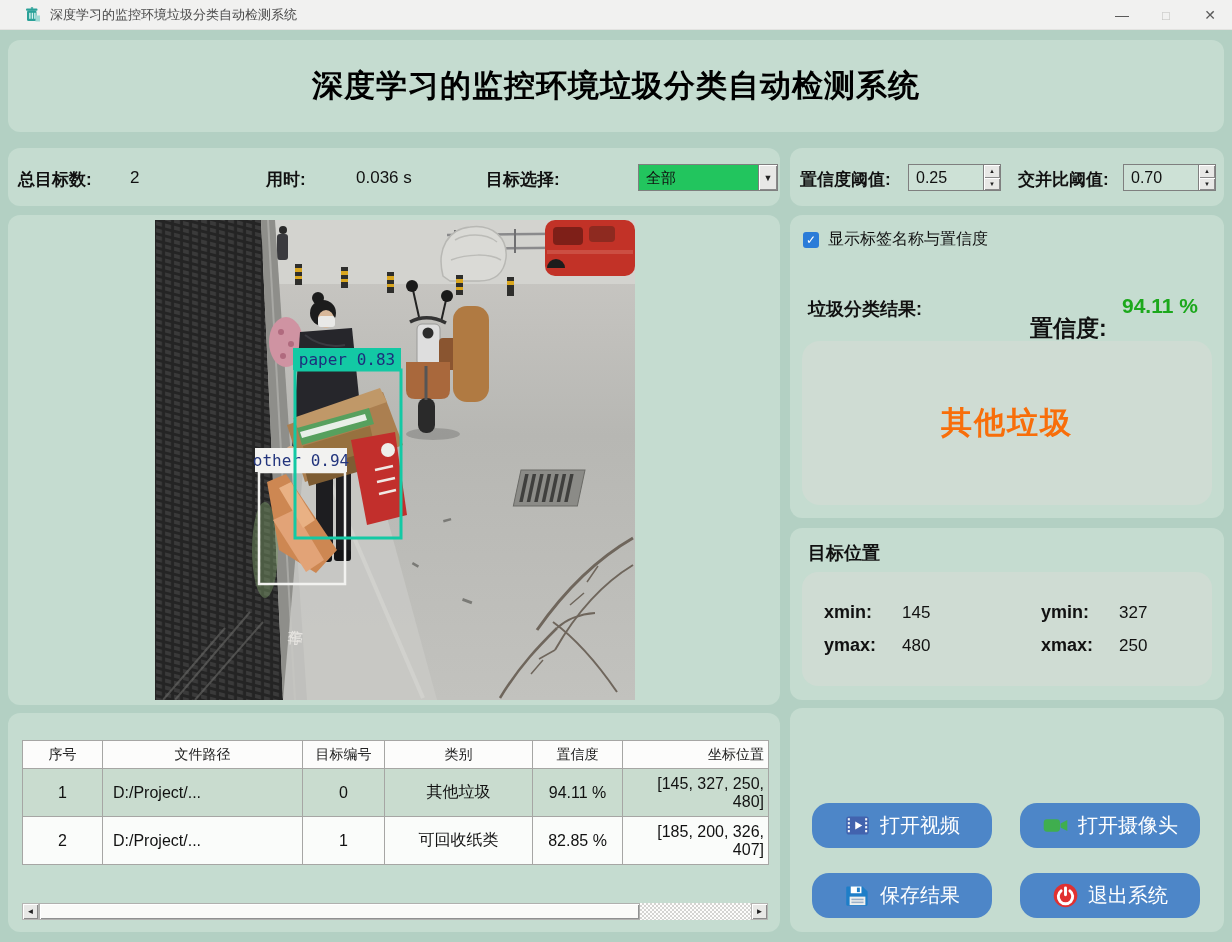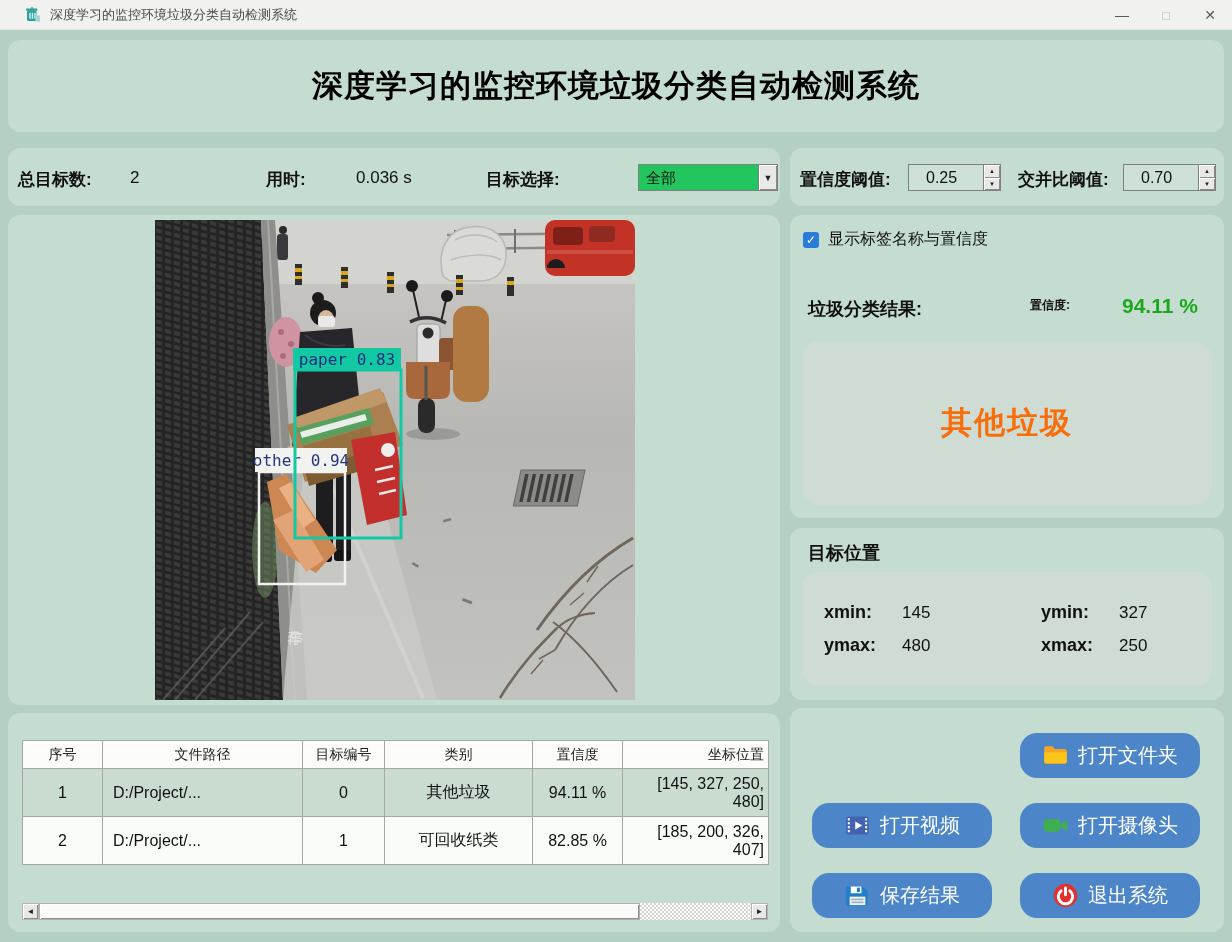--- a/index.html
+++ b/index.html
@@ -27,35 +27,35 @@
   .abs{position:absolute;}
   .lbl{font-weight:700;font-size:17px;color:#111;}
   .val{font-size:17px;color:#111;}
   
   .combo{height:27px;border:1px solid #7f7f7f;background:#22c55e;display:flex;align-items:stretch;}
   .combo-val{flex:1;font-size:15px;line-height:25px;padding-left:7px;color:#111;}
   .combo-btn{width:19px;background:#e8e8e6;border-left:1px solid #7f7f7f;
     box-shadow:inset 1px 1px 0 #fff, inset -1px -1px 0 #8a8a8a;
     display:flex;align-items:center;justify-content:center;font-size:9px;color:#222;}
   .spinbox{height:27px;border:1px solid #7f7f7f;background:#cde1d6;display:flex;align-items:stretch;}
-  .spin-val{flex:1;font-size:16px;line-height:25px;padding-left:7px;color:#111;margin-left:10px;}
+  .spin-val{flex:1;font-size:16px;line-height:25px;padding-left:7px;color:#111;}
   .spin-btns{width:17px;display:flex;flex-direction:column;border-left:1px solid #7f7f7f;}
   .spin-btn{flex:1;background:#e8e8e6;display:flex;align-items:center;justify-content:center;
     font-size:6px;color:#222;box-shadow:inset 1px 1px 0 #fff, inset -1px -1px 0 #8a8a8a;}
   
   #image-panel{left:8px;top:215px;width:772px;height:490px;}
   .scene{position:absolute;left:147px;top:5px;width:480px;height:480px;display:block;}
   
   #results-panel{left:790px;top:215px;width:434px;height:303px;}
   .checkbox-row{position:absolute;left:13px;top:14px;display:flex;align-items:center;gap:9px;}
   .checkbox{width:16px;height:16px;background:#2b7cd8;border-radius:3px;color:#fff;
     font-size:12px;line-height:16px;text-align:center;}
   .checkbox-label{font-size:16px;color:#111;}
   .result-label{left:18px;top:82px;font-size:18px;}
-  .conf-label{left:240px;top:82px;font-size:12px;}
+  .conf-label{left:240px;top:98px;font-size:23px;}
   .conf-value{left:332px;top:79px;font-size:21px;font-weight:700;color:#1ca81c;}
   .result-box{position:absolute;left:12px;top:126px;width:410px;height:164px;background:#cfdcd3;
     border-radius:18px;display:flex;align-items:center;justify-content:center;}
   .result-text{font-size:31px;font-weight:700;color:#f86e0a;letter-spacing:2px;}
   
   #position-panel{left:790px;top:528px;width:434px;height:172px;}
   .pos-title{left:18px;top:13px;font-size:18px;}
   .pos-box{position:absolute;left:12px;top:44px;width:410px;height:114px;background:#cfdcd3;
     border-radius:16px;display:grid;grid-template-columns:1fr 1fr;row-gap:12px;
     align-content:center;padding:6px 0;}
@@ -414,27 +414,20 @@
   </table>
   <div class="hscroll">
     <div class="scroll-btn">◄</div>
     <div class="scroll-thumb"></div>
     <div class="scroll-track"></div>
     <div class="scroll-btn">►</div>
   </div>
 </div>
 
 <div class="panel" id="actions-panel">
-  <button class="action-btn" style="left:230px;top:25px">
-    <svg viewBox="0 0 24 24">
-      <path d="M2 5.5 q0-1.8 1.8-1.8 h5.4 l2.2 2.6 h9 q1.6 0 1.6 1.6 v9.6 q0 1.6 -1.6 1.6 h-16.8 q-1.6 0 -1.6 -1.6 z" fill="#f5a623"></path>
-      <path d="M2 9.2 h20 v8.3 q0 1.6 -1.6 1.6 h-16.8 q-1.6 0 -1.6 -1.6 z" fill="#fcc419"></path>
-    </svg>
-    <span>打开文件夹</span>
-  </button>
   <button class="action-btn" style="left:22px;top:95px">
     <svg viewBox="0 0 24 24">
       <rect x="2" y="4" width="20" height="16" rx="2.5" fill="#4263ae"></rect>
       <g fill="#ffffff" opacity="0.95">
         <rect x="3.4" y="5.5" width="1.8" height="2"></rect>
           <rect x="3.4" y="9" width="1.8" height="2"></rect>
         <rect x="3.4" y="12.5" width="1.8" height="2"></rect>
           <rect x="3.4" y="16" width="1.8" height="2"></rect>
         <rect x="18.8" y="5.5" width="1.8" height="2"></rect>
           <rect x="18.8" y="9" width="1.8" height="2"></rect>

